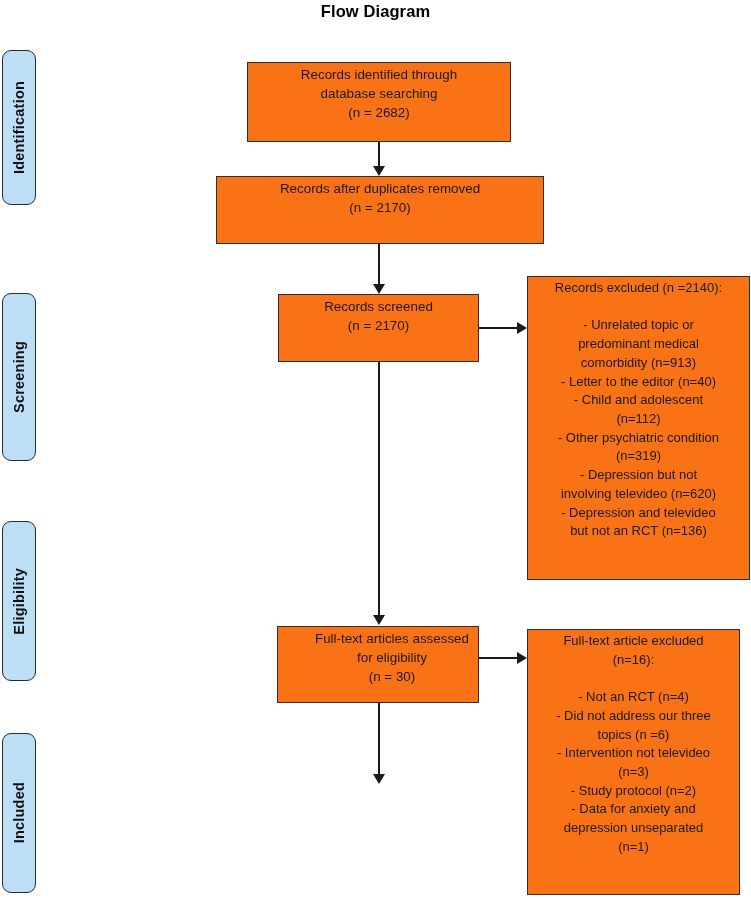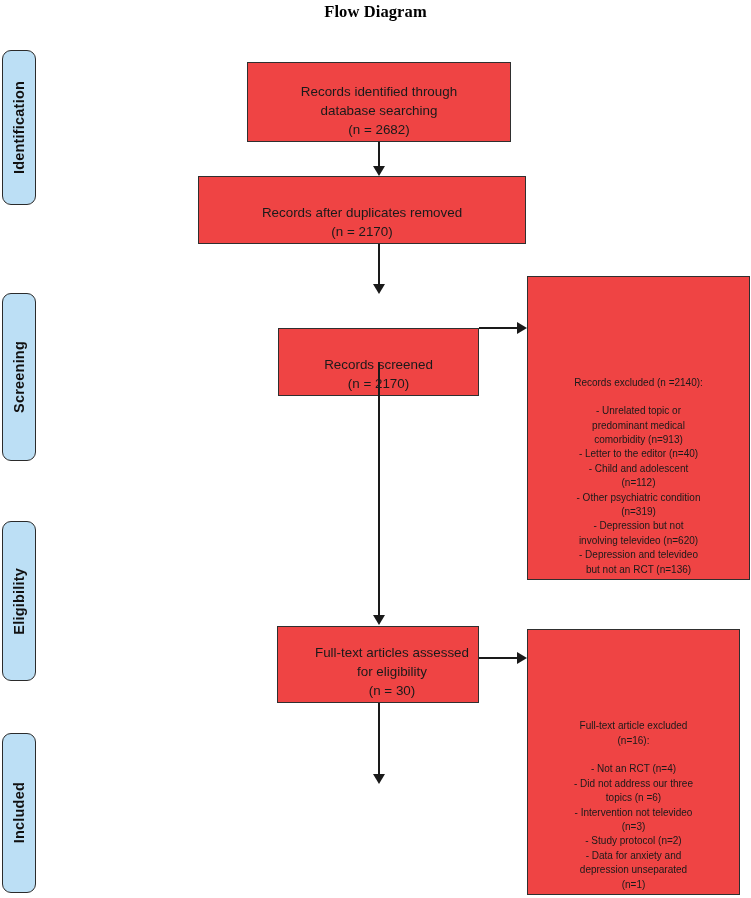--- a/index.html
+++ b/index.html
@@ -26,21 +26,20 @@
   .diagram-title {
     position: absolute;
     left: 0;
     top: 2px;
     width: 751px;
     text-align: center;
     font-size: 16.5px;
     font-weight: bold;
     letter-spacing: 0.1px;
     color: #000000;
-    font-family: Liberation Serif, serif;
   }
 
   
   .stage-tab {
     position: absolute;
     left: 2px;
     width: 34px;
     background: #bcdff5;
     border: 1.4px solid #2b2b2b;
     border-radius: 9px;
@@ -56,36 +55,36 @@
     font-weight: bold;
     color: #111111;
     letter-spacing: 0.2px;
     white-space: nowrap;
   }
 
   
   .flow-box {
     position: absolute;
     box-sizing: border-box;
-    background: #ef4444;
+    background: #f97316;
     border: 1.6px solid #2f2f2f;
     display: flex;
-    align-items: flex-end;
+    align-items: flex-start;
     justify-content: center;
     text-align: center;
   }
   .flow-box-text {
     font-size: 13.4px;
     line-height: 1.42;
     color: #1a1a1a;
     padding: 2px 6px;
     white-space: pre-line;
   }
   .flow-box.excl .flow-box-text {
-    font-size: 10px;
+    font-size: 13px;
     line-height: 1.44;
   }
 
   
   .conn-v {
     position: absolute;
     width: 1.6px;
     background: #1a1a1a;
   }
   .conn-h {
@@ -133,29 +132,29 @@
 
   <div class="flow-box" style="left:247px; top:62px; width:264px; height:80px;">
     <div class="flow-box-text">Records identified through
 database searching
 (n = 2682)</div>
   </div>
 
   <div class="conn-v" style="left:378px; top:142px; height:25px;"></div>
   <div class="arrow-down" style="left:373px; top:166px;"></div>
 
-  <div class="flow-box" style="left:198px; top:176px; width:328px; height:68px;">
+  <div class="flow-box" style="left:216px; top:176px; width:328px; height:68px;">
     <div class="flow-box-text">Records after duplicates removed
 (n = 2170)</div>
   </div>
 
   <div class="conn-v" style="left:378px; top:244px; height:41px;"></div>
   <div class="arrow-down" style="left:373px; top:284px;"></div>
 
-  <div class="flow-box" style="left:278px; top:294px; width:201px; height:68px;margin-top:34px;">
+  <div class="flow-box" style="left:278px; top:294px; width:201px; height:68px;">
     <div class="flow-box-text">Records screened
 (n = 2170)</div>
   </div>
 
   <div class="conn-h" style="left:479px; top:327px; width:40px;"></div>
   <div class="arrow-right" style="left:517px; top:322px;"></div>
 
   <div class="flow-box excl" style="left:527px; top:276px; width:223px; height:304px;">
     <div class="flow-box-text">Records excluded (n =2140):
 

